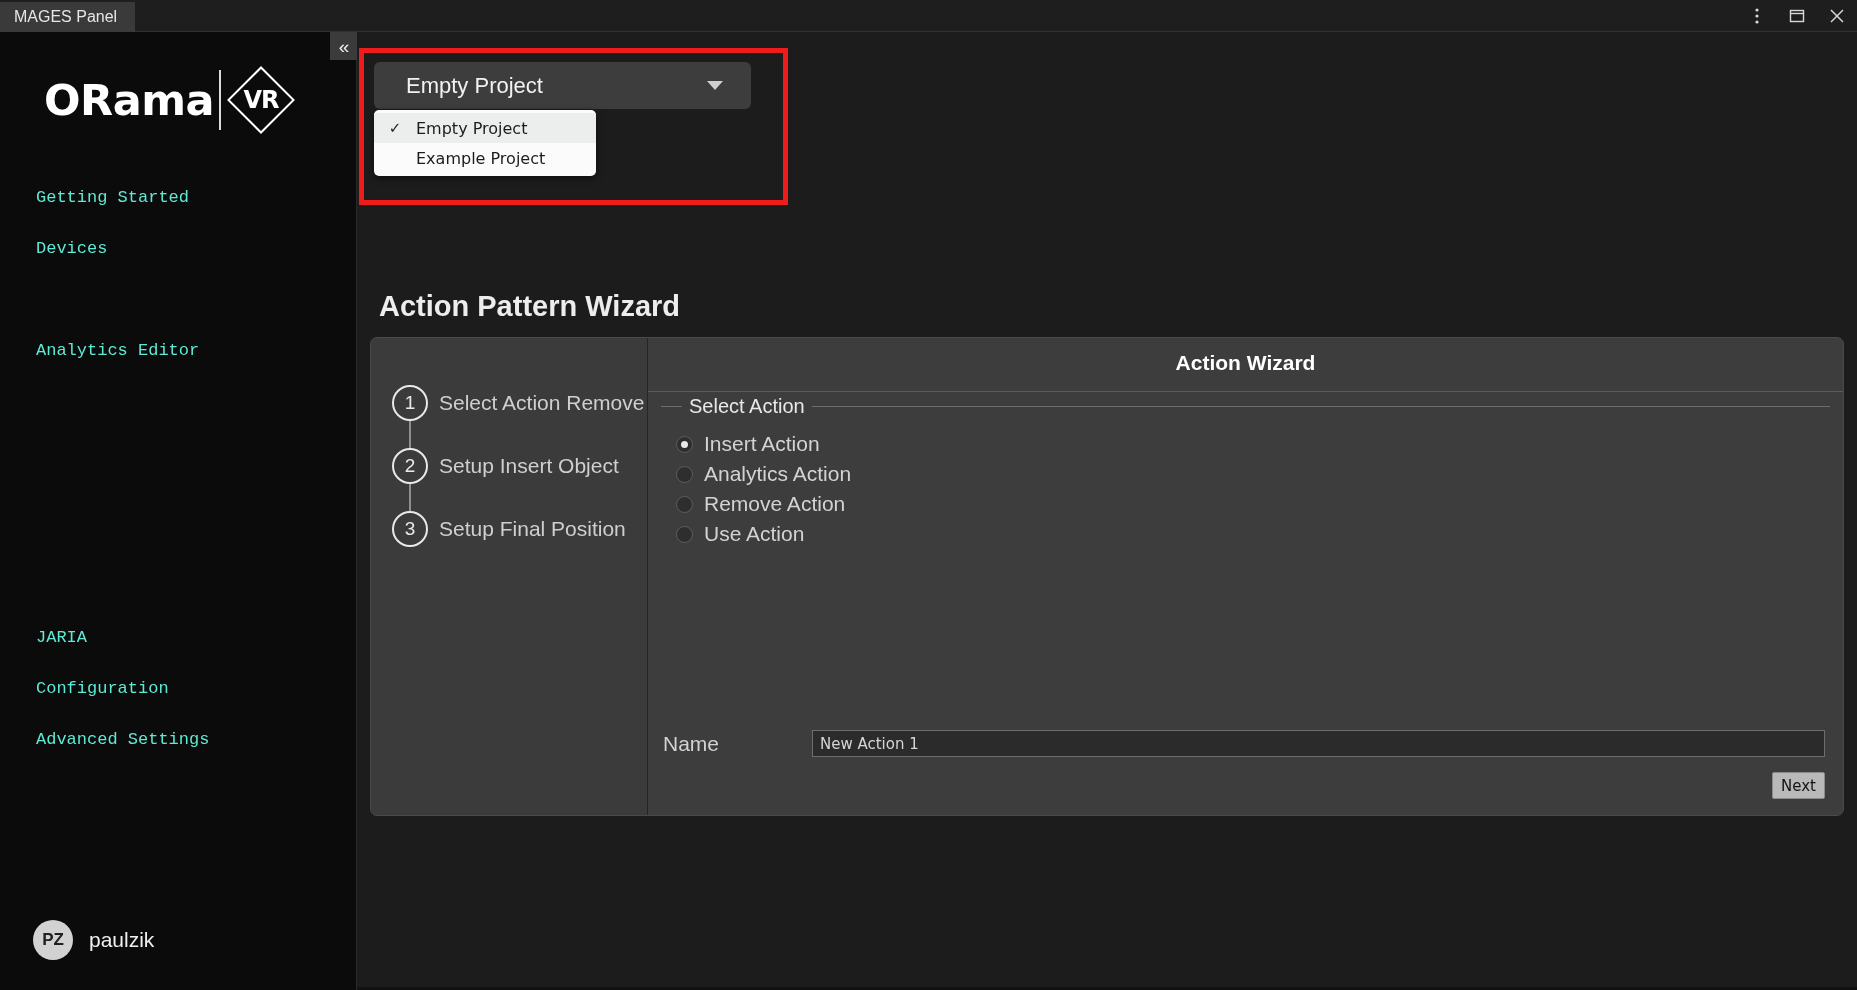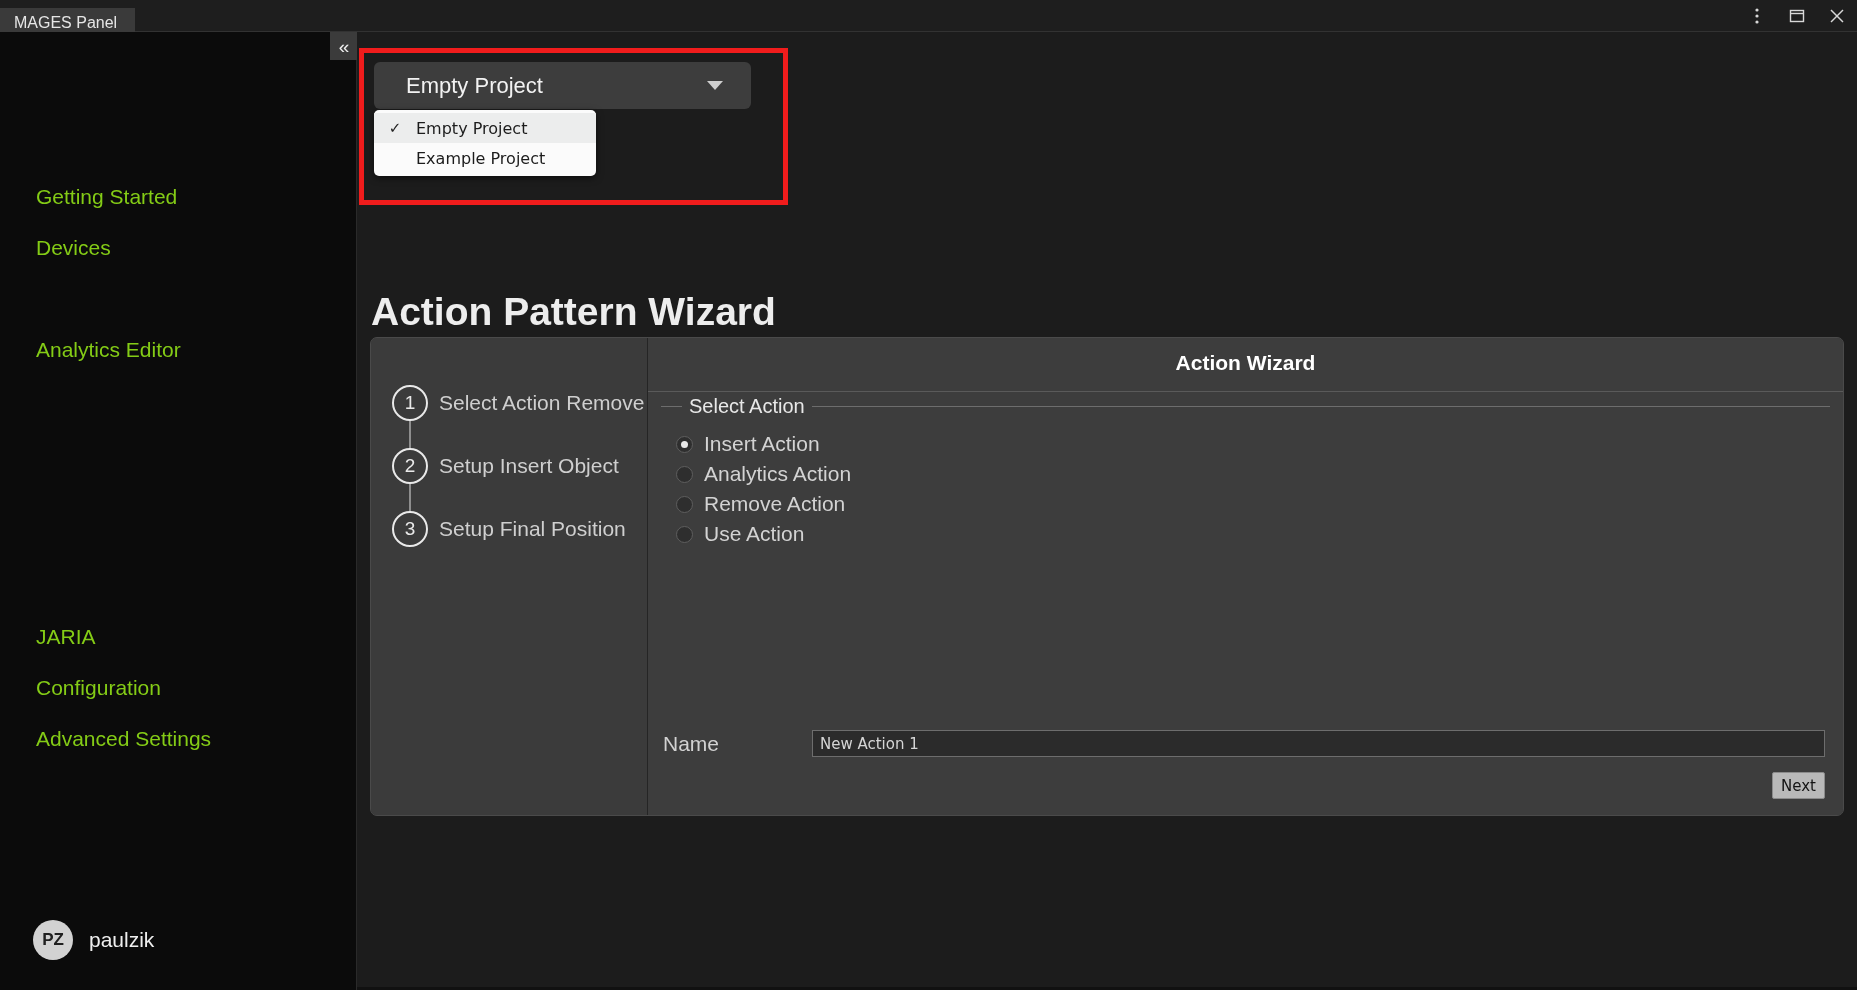--- a/index.html
+++ b/index.html
@@ -21,21 +21,20 @@
   #tab-strip { position: absolute; left: 0; top: 2px; height: 30px; display: flex; }
   .win-tab {
     background: #3a3a3a;
     color: #e6e6e6;
     font-size: 16px;
     padding: 0 18px 0 14px;
     height: 30px;
     line-height: 30px;
     border-radius: 0 0 0 0;
     white-space: nowrap;
-    margin-top: 6px;
   }
   #win-controls {
     position: absolute; right: 0; top: 0; height: 32px;
     display: flex; align-items: center;
   }
   .win-btn {
     width: 40px; height: 32px;
     display: flex; align-items: center; justify-content: center;
     color: #d8d8d8;
   }
@@ -76,22 +75,23 @@
     position: relative; color: #ffffff; font-size: 24px; font-weight: 700;
     font-family: "DejaVu Sans", sans-serif; letter-spacing: -1px;
   }
 
   .nav-item {
     position: absolute; left: 27px;
     width: 303px; height: 50px;
     display: flex; align-items: center;
     padding-left: 9px;
     border-radius: 6px;
-    color: #84cc16;
-    font-size: 21px;
+    color: #5eead4;
+    font-size: 17px;
+    font-family: Liberation Mono, monospace;
   }
   .nav-item.active { background: #3b3b3b; }
 
   #user-row {
     position: absolute; left: 33px; bottom: 30px;
     display: flex; align-items: center; gap: 16px; margin-top: 24px;
   }
   #avatar {
     width: 40px; height: 40px; border-radius: 50%;
     background: #d2d2d2; color: #202020;
@@ -159,22 +159,22 @@
     font-family: "DejaVu Sans", sans-serif;
   }
   .menu-item.checked { background: #eceded; }
   .menu-check {
     width: 42px; text-align: center; font-size: 15px; color: #222;
   }
   .menu-label { }
 
   
   #wizard-title {
-    position: absolute; left: 14px; top: 258px;
-    color: #ededed; font-size: 39px; font-weight: 700;
+    position: absolute; left: 22px; top: 258px;
+    color: #ededed; font-size: 29px; font-weight: 700;
   }
 
   #wizard-body {
     position: absolute; left: 13px; top: 305px;
     width: 1474px; height: 479px;
     display: flex;
     border: 1px solid #4a4a4a;
     border-radius: 7px;
     background: #3b3b3b;
     overflow: hidden;
@@ -297,20 +297,28 @@
         <svg width="16" height="16" viewBox="0 0 16 16">
           <line x1="2" y1="2" x2="14" y2="14" stroke="currentColor" stroke-width="1.5"></line>
           <line x1="14" y1="2" x2="2" y2="14" stroke="currentColor" stroke-width="1.5"></line>
         </svg>
       </div>
     </div>
   </div>
 
   <div id="sidebar">
 
+    <div id="logo">
+      <span id="logo-word">ORama</span>
+      <span id="logo-sep"></span>
+      <span id="logo-diamond">
+        <span class="dia"></span>
+        <span class="vr">VR</span>
+      </span>
+    </div>
 
     <div class="nav-item" style="top:140px">
       <span>Getting Started</span>
     </div>
     <div class="nav-item" style="top:191px">
       <span>Devices</span>
     </div>
     <div class="nav-item" style="top:293px">
       <span>Analytics Editor</span>
     </div>

